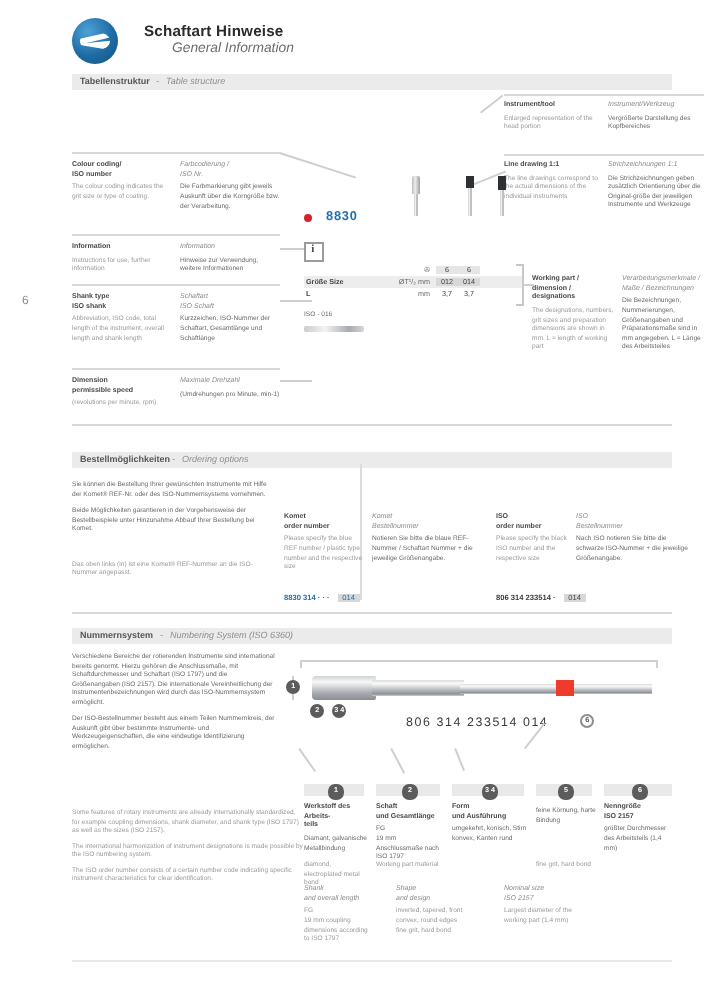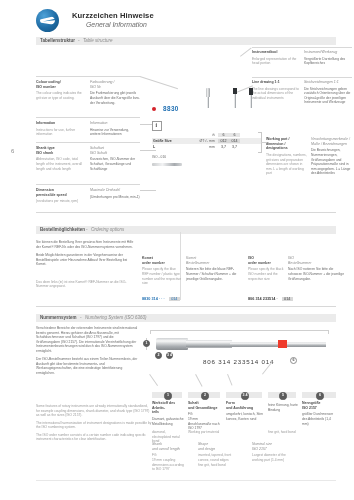--- a/index.html
+++ b/index.html
@@ -88,21 +88,21 @@
 </style>
 </head>
 <body>
 
 <div class="page">
 
   <div class="header">
     <div class="logo">
         <div class="swoosh"></div>
       </div>
-    <div class="title-de">Kurzzeichen Hinweise</div>
+    <div class="title-de">Schaftart Hinweise</div>
     <div class="title-en">General Information</div>
   </div>
 
   <div class="pageno">6</div>
 
   <div class="secbar" style="left:36px;top:37px;width:300px;">
     <span class="de">Tabellenstruktur</span>
     <span class="en" style="left:42px;">-</span>
     <span class="en" style="left:47px;">Table structure</span>
   </div>

